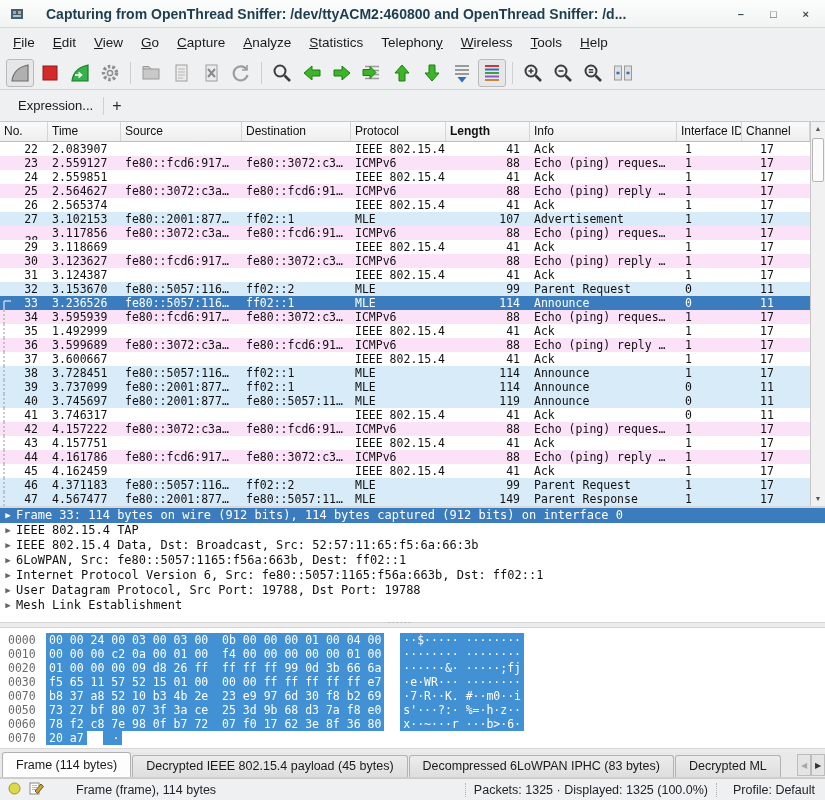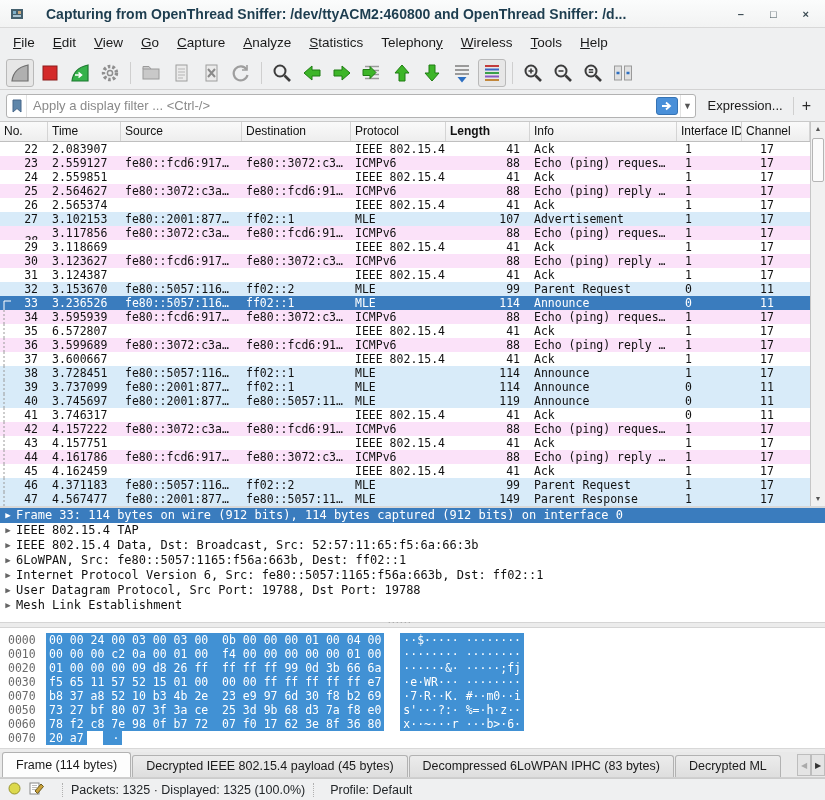--- a/index.html
+++ b/index.html
@@ -264,34 +264,20 @@
       <span class="tb-btn">
         <svg width="22" height="22" viewBox="0 0 22 22">
           <rect x="2.5" y="4" width="7" height="14" fill="#e0e0e0" stroke="#9a9a9a"></rect>
           <rect x="12.5" y="4" width="7" height="14" fill="#e0e0e0" stroke="#9a9a9a"></rect>
           <path d="M4.5 11 h3 M14.5 11 h3" stroke="#2d6fc2" stroke-width="2.4"></path>
         </svg>
       </span>
     </div>
 
   <div class="filterbar">
-    <div class="filter-input-wrap">
-      <span class="bookmark">
-        <svg width="12" height="14">
-            <path d="M2 1 h8 v12 l-4 -3.5 l-4 3.5 z" fill="#5f86aa" stroke="#47678a"></path>
-          </svg>
-      </span>
-      <input class="filter-input" placeholder="Apply a display filter ... &lt;Ctrl-/&gt;" style="">
-      <span class="apply-btn">
-        <svg width="12" height="10">
-            <path d="M1 5 h7 M5 1.5 L9 5 L5 8.5" stroke="#fff" stroke-width="1.8" fill="none"></path>
-          </svg>
-      </span>
-      <span class="caret-btn">▼</span>
-    </div>
     <span class="expression">Expression...</span>
     <span class="fb-sep"></span>
     <span class="plus-btn">+</span>
   </div>
 
   <div class="plist-header">
       <div class="ph-cell" style="width: 48px;">No.</div>
       <div class="ph-cell" style="width: 73px;">Time</div>
       <div class="ph-cell" style="width: 121px;">Source</div>
       <div class="ph-cell" style="width: 109px;">Destination</div>
@@ -449,21 +435,21 @@
         <span class="cell al-r" style="width: 84px; padding: 0px 10px 0px 0px;">88</span>
         <span class="cell" style="width: 147px; padding: 0px 0px 0px 4px;">Echo (ping) reques…</span>
         <span class="cell" style="width: 65px; padding: 0px 0px 0px 8px;">1</span>
         <span class="cell" style="width: 68px; padding: 0px 0px 0px 18px;">17</span>
       </div>
       <div class="prow w">
         <span class="gutter"><svg width="14" height="14">
             <path d="M4 0 V14" stroke="#9a9a9a" stroke-dasharray="2 2"></path>
           </svg></span>
         <span class="cell al-r" style="width: 48px; padding: 0px 10px 0px 0px;">35</span>
-        <span class="cell" style="width: 73px; padding: 0px 0px 0px 4px;">6.572807</span>
+        <span class="cell" style="width: 73px; padding: 0px 0px 0px 4px;">1.492999</span>
         <span class="cell" style="width: 121px; padding: 0px 0px 0px 4px;"></span>
         <span class="cell" style="width: 109px; padding: 0px 0px 0px 4px;"></span>
         <span class="cell" style="width: 95px; padding: 0px 0px 0px 4px;">IEEE 802.15.4</span>
         <span class="cell al-r" style="width: 84px; padding: 0px 10px 0px 0px;">41</span>
         <span class="cell" style="width: 147px; padding: 0px 0px 0px 4px;">Ack</span>
         <span class="cell" style="width: 65px; padding: 0px 0px 0px 8px;">1</span>
         <span class="cell" style="width: 68px; padding: 0px 0px 0px 18px;">17</span>
       </div>
       <div class="prow p">
         <span class="gutter"><svg width="14" height="14">
@@ -687,19 +673,20 @@
           </svg>
       </span>
       <span>
         <svg width="15" height="14">
             <rect x="1" y="2" width="9" height="11" fill="#fff" stroke="#888"></rect>
             <path d="M3 4.5 h5 M3 6.5 h5 M3 8.5 h4" stroke="#bbb"></path>
             <path d="M6 10 L12 3 L14.5 5.5 L8.5 12.5 Z" fill="#caa23a" stroke="#6b5a1e"></path>
           </svg>
       </span>
     </span>
+    <span class="sb-left">Frame (frame), 114 bytes</span>
     <span class="sb-sep"></span>
     <span class="sb-packets">Packets: 1325 · Displayed: 1325 (100.0%)</span>
     <span class="sb-sep"></span>
     <span class="sb-profile">Profile: Default</span>
   </div>
 
 </div>
 
 </body></html>

